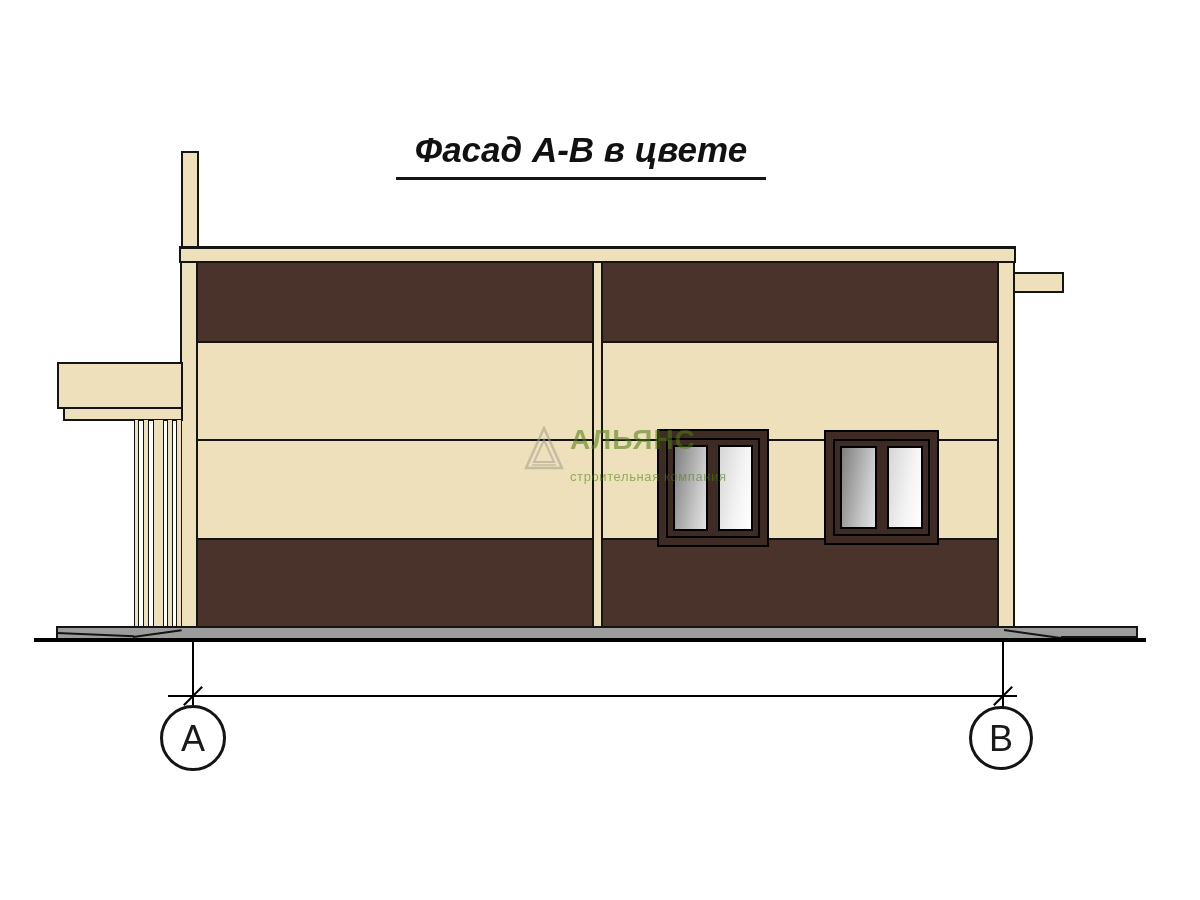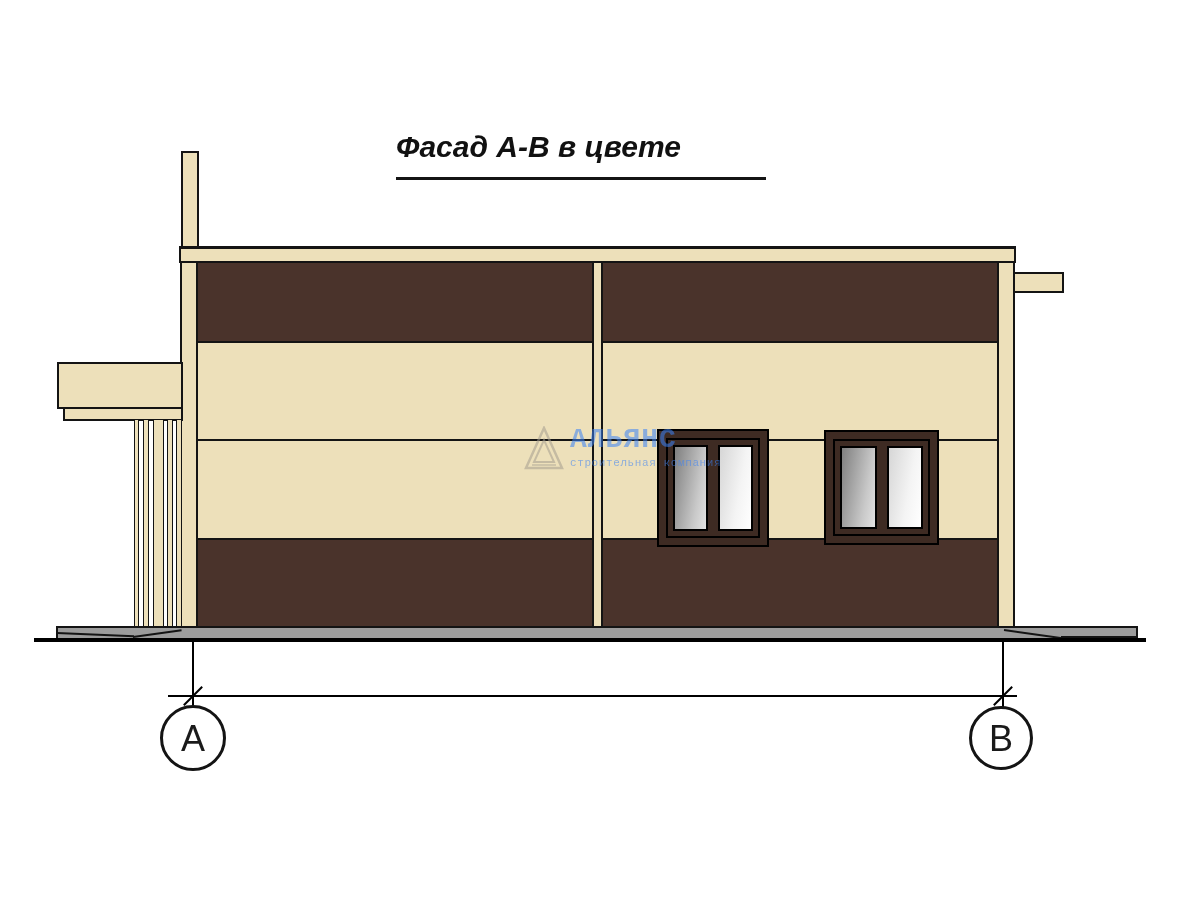--- a/index.html
+++ b/index.html
@@ -7,22 +7,22 @@
   .canvas{
     position:relative;width:1200px;height:900px;background:#ffffff;
     font-family:"Liberation Sans",sans-serif;color:#111;overflow:hidden;
   }
   .abs{position:absolute;}
   .outl{border:2px solid #141414;}
   .cream{background:var(--cream,#EDE0BA);}
   .brown{background:var(--brown,#4A332B);}
   
   .title{
-    left:396px;top:130px;width:370px;height:50px;
-    font-style:italic;font-size:30px;font-weight:600;letter-spacing:0px;
+    left:396px;top:130px;width:370px;height:50px;text-align:center;
+    font-style:italic;font-size:35px;font-weight:600;letter-spacing:0px;
     border-bottom:3px solid #141414;padding-bottom:0;white-space:nowrap;
   }
   
   .band{left:195px;width:806px;}
   .seam{left:195px;width:806px;height:2px;background:#141414;}
   .divider{
     left:592px;top:261px;width:11px;height:368px;background:var(--cream,#EDE0BA);
     border-left:2px solid #141414;border-right:2px solid #141414;
   }
   
@@ -43,25 +43,25 @@
   .dimlabel{
     left:507px;top:660px;width:200px;text-align:center;font-size:30px;color:#1a1a1a;
   }
   .axis-circle{
     border:3px solid #141414;border-radius:50%;background:#fff;text-align:center;
     font-size:36px;color:#1a1a1a;
   }
   
   .watermark{
     left:524px;top:426px;width:190px;height:56px;display:flex;align-items:flex-start;
-    opacity:.55;color:#3b82f6;z-index:50;pointer-events:none;font-family:Liberation Mono, monospace;
+    opacity:.55;color:#4d7c0f;z-index:50;pointer-events:none;
   }
   .wm-text{margin-left:6px;line-height:1;}
   .wm-name{font-size:28px;font-weight:bold;letter-spacing:1px;white-space:nowrap;}
-  .wm-sub{font-size:11px;letter-spacing:.6px;margin-top:4px;white-space:nowrap;}
+  .wm-sub{font-size:13px;letter-spacing:.6px;margin-top:16px;white-space:nowrap;}
 </style>
 </head>
 <body>
 
 <div class="canvas">
 
   <div class="abs outl brown band" style="top:261px;height:82px;"></div>
   <div class="abs outl cream band" style="top:341px;height:199px;"></div>
   <div class="abs seam" style="top:439px;"></div>
   <div class="abs outl brown band" style="top:538px;height:91px;"></div>

